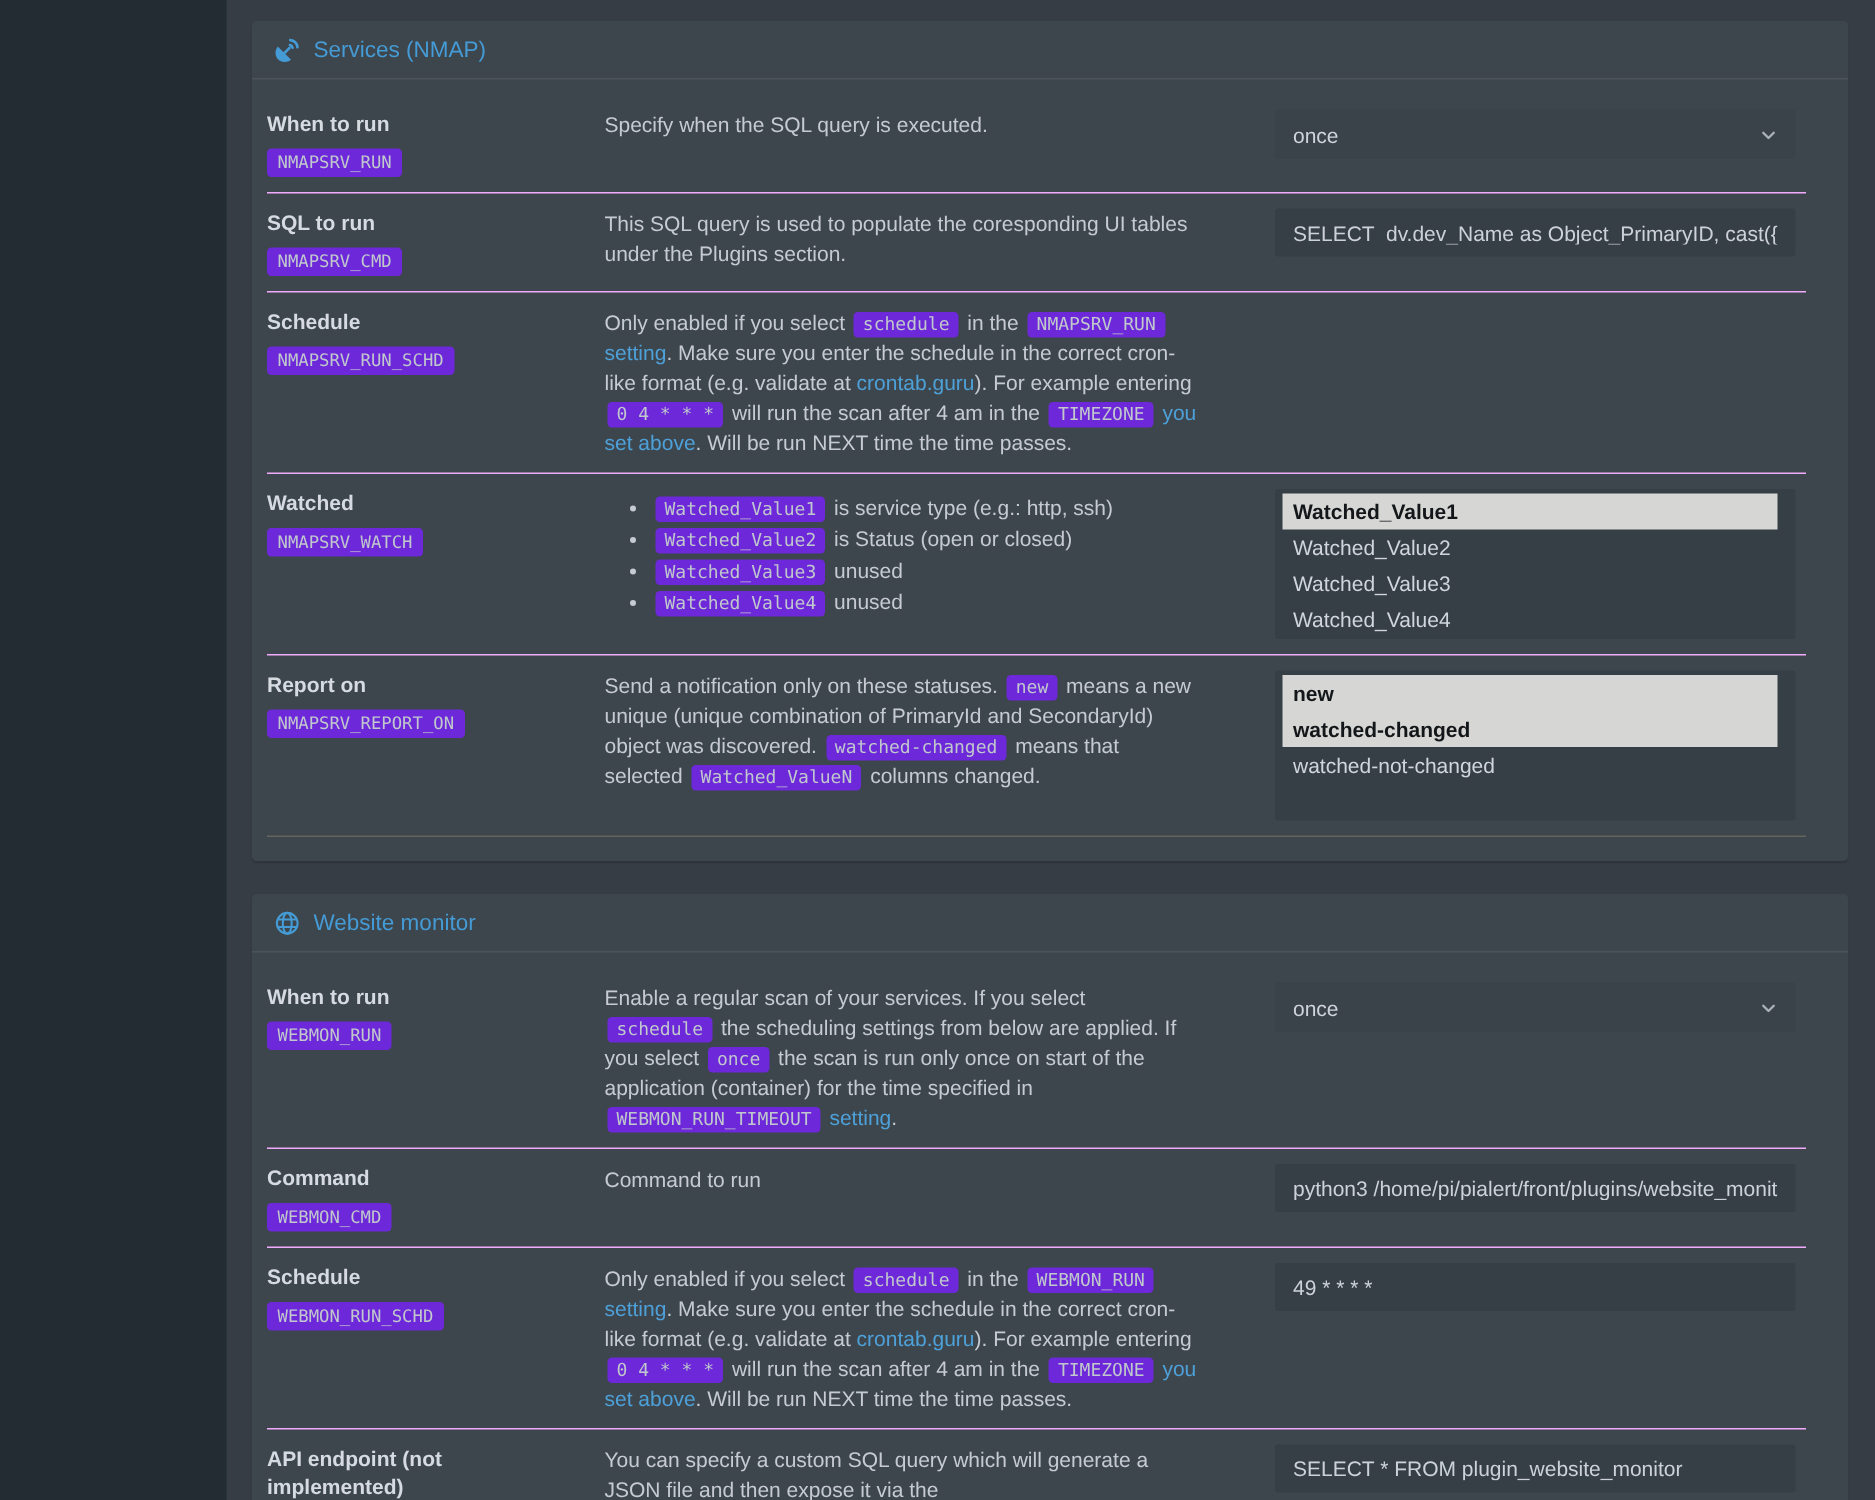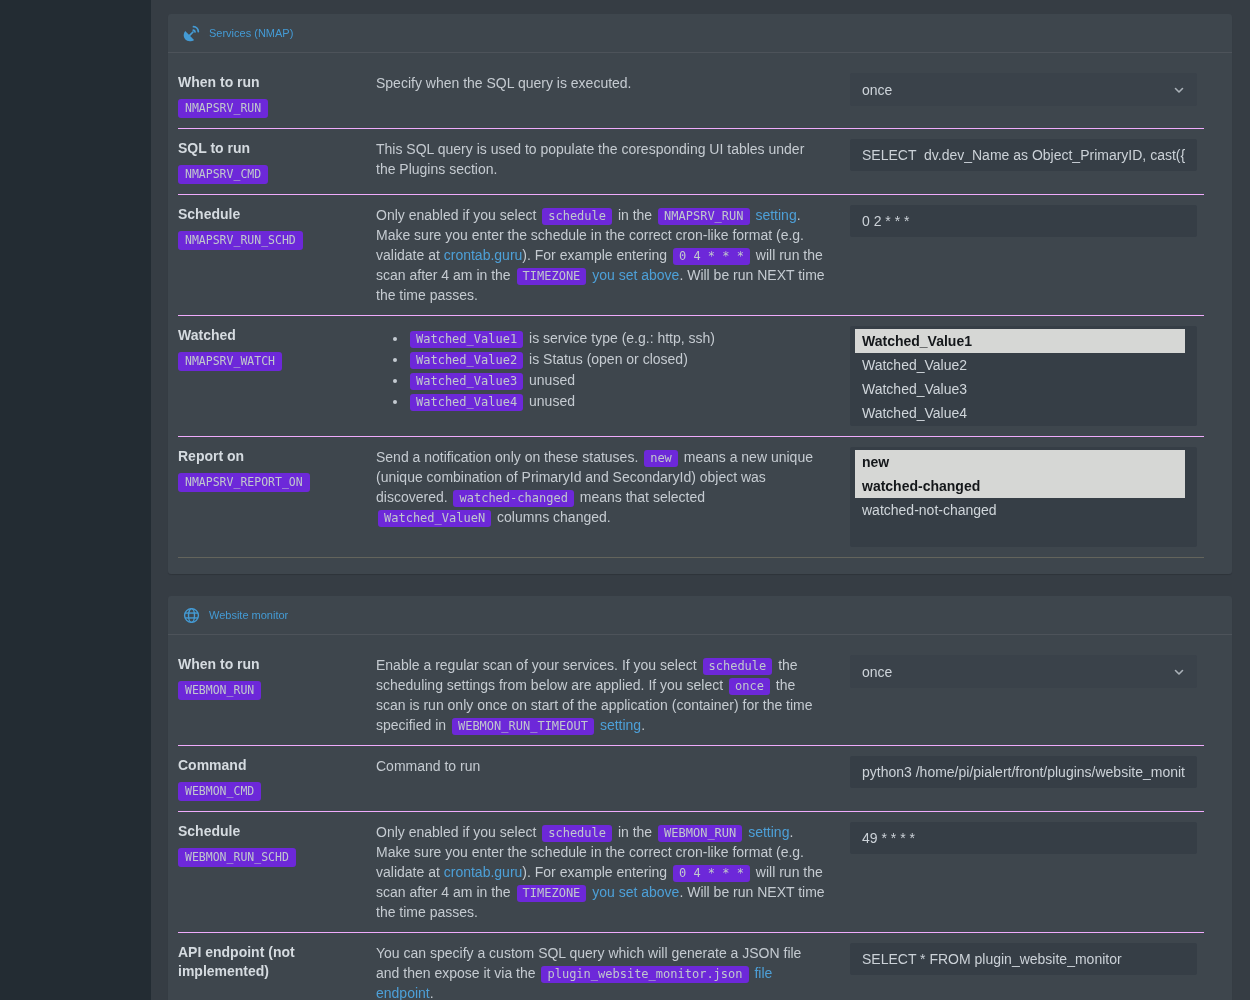--- a/index.html
+++ b/index.html
@@ -20,26 +20,27 @@
   }
   .panel {
     background:#3e464d; border-radius:3px; margin-bottom:22px;
     box-shadow:0 1px 1px rgba(0,0,0,0.15);
   }
   .panel-header {
     display:flex; align-items:center; gap:9px;
     padding:9px 15px; height:39px;
     border-bottom:1px solid #4d535a;
   }
-  .panel-title { color:#449bd5; font-size:11px; }
+  .panel-title { color:#449bd5; font-size:15px; }
   .panel-body { padding:10px 28px 16px 10px; }
   .rows { border-bottom:1px solid #63645c; }
   .srow {
     display:grid; grid-template-columns:198px minmax(0,1fr) 354px;
     padding:8px 0 10px;
+    gap:27px;
   }
   .srow + .srow { border-top:1px solid #f0abfc; }
   .label-cell { padding-right:12px; }
   .row-label {
     color:#d5dbe0; font-weight:700; font-size:14px; line-height:19px; padding-top:2px;
   }
   .chip {
     background:#6d28d9; color:#c0c7cd;
     font-family:"DejaVu Sans Mono", monospace;
     font-size:11.5px; line-height:15px;
@@ -126,21 +127,20 @@
         </div>
 
         <div class="srow">
           <div class="label-cell">
             <div class="row-label">Schedule</div>
             <code class="chip key-chip">NMAPSRV_RUN_SCHD</code>
           </div>
           <div class="desc-cell">
               <div class="desc-p">Only enabled if you select <span class="chip inline-chip">schedule</span> in the <span class="chip inline-chip">NMAPSRV_RUN</span> <a class="lnk" href="#">setting</a>. Make sure you enter the schedule in the correct cron-like format (e.g. validate at <a class="lnk" href="#">crontab.guru</a>). For example entering <span class="chip inline-chip" style="white-space: pre;">0 4 * * *</span> will run the scan after 4 am in the <span class="chip inline-chip">TIMEZONE</span> <a class="lnk" href="#">you set above</a>. Will be run NEXT time the time passes.</div>
             </div>
-          <div class="control-cell"><input type="text" class="ui-text" value="0 2 * * *" style=""></div>
         </div>
 
         <div class="srow">
           <div class="label-cell">
             <div class="row-label">Watched</div>
             <code class="chip key-chip">NMAPSRV_WATCH</code>
           </div>
           <div class="desc-cell">
               <ul class="desc-list">
                 <li><span class="chip inline-chip">Watched_Value1</span> is service type (e.g.: http, ssh)</li>

